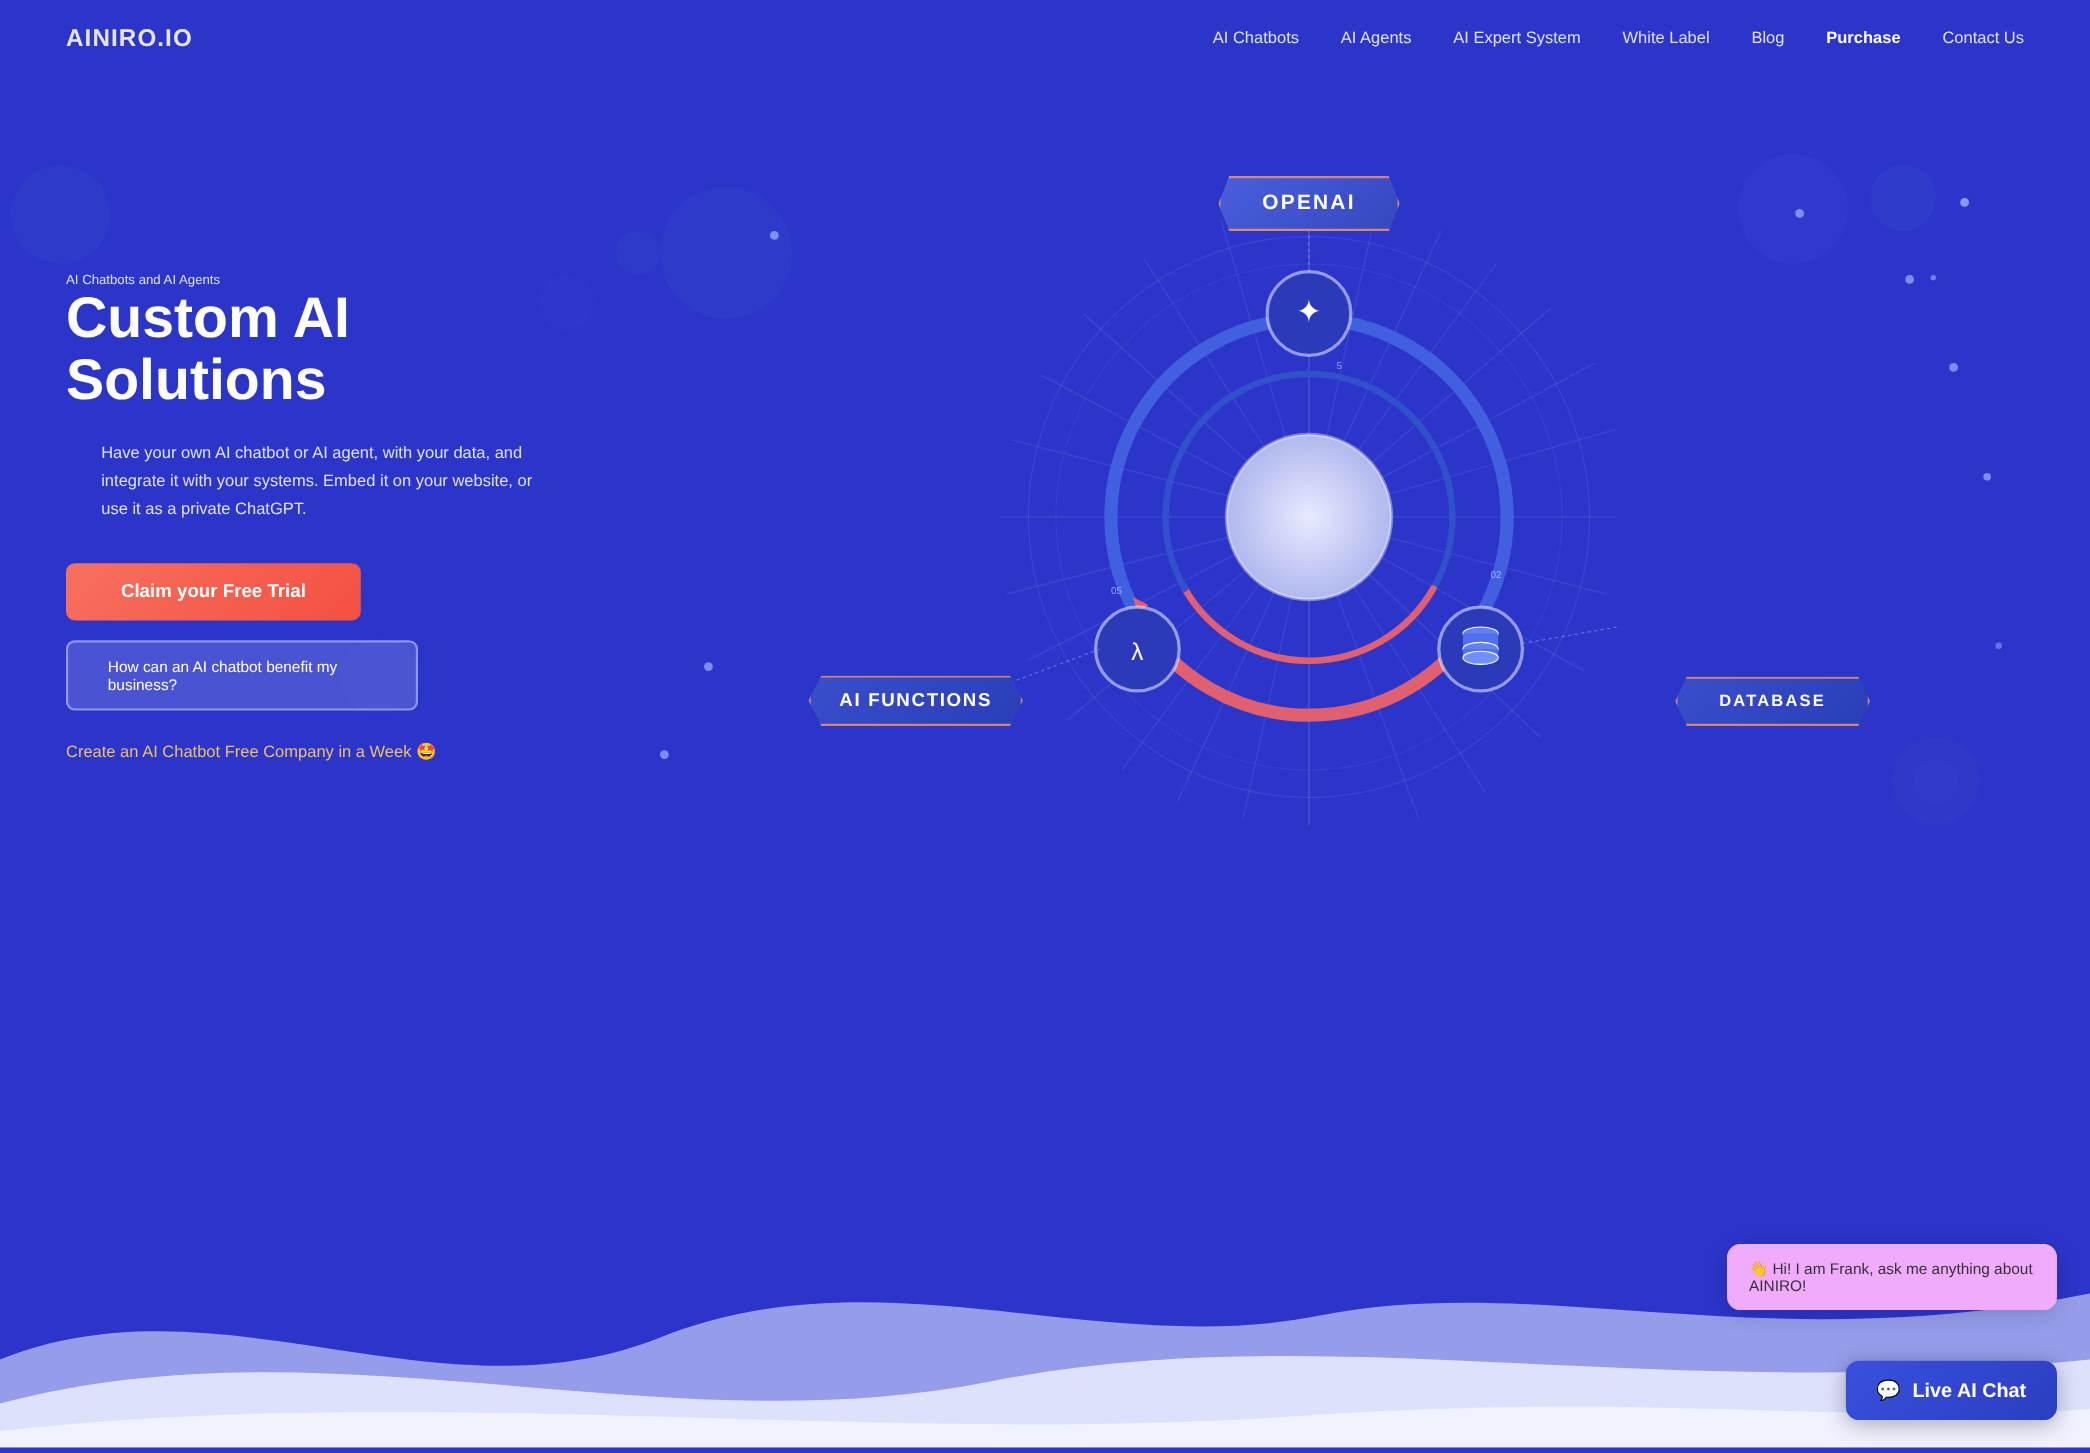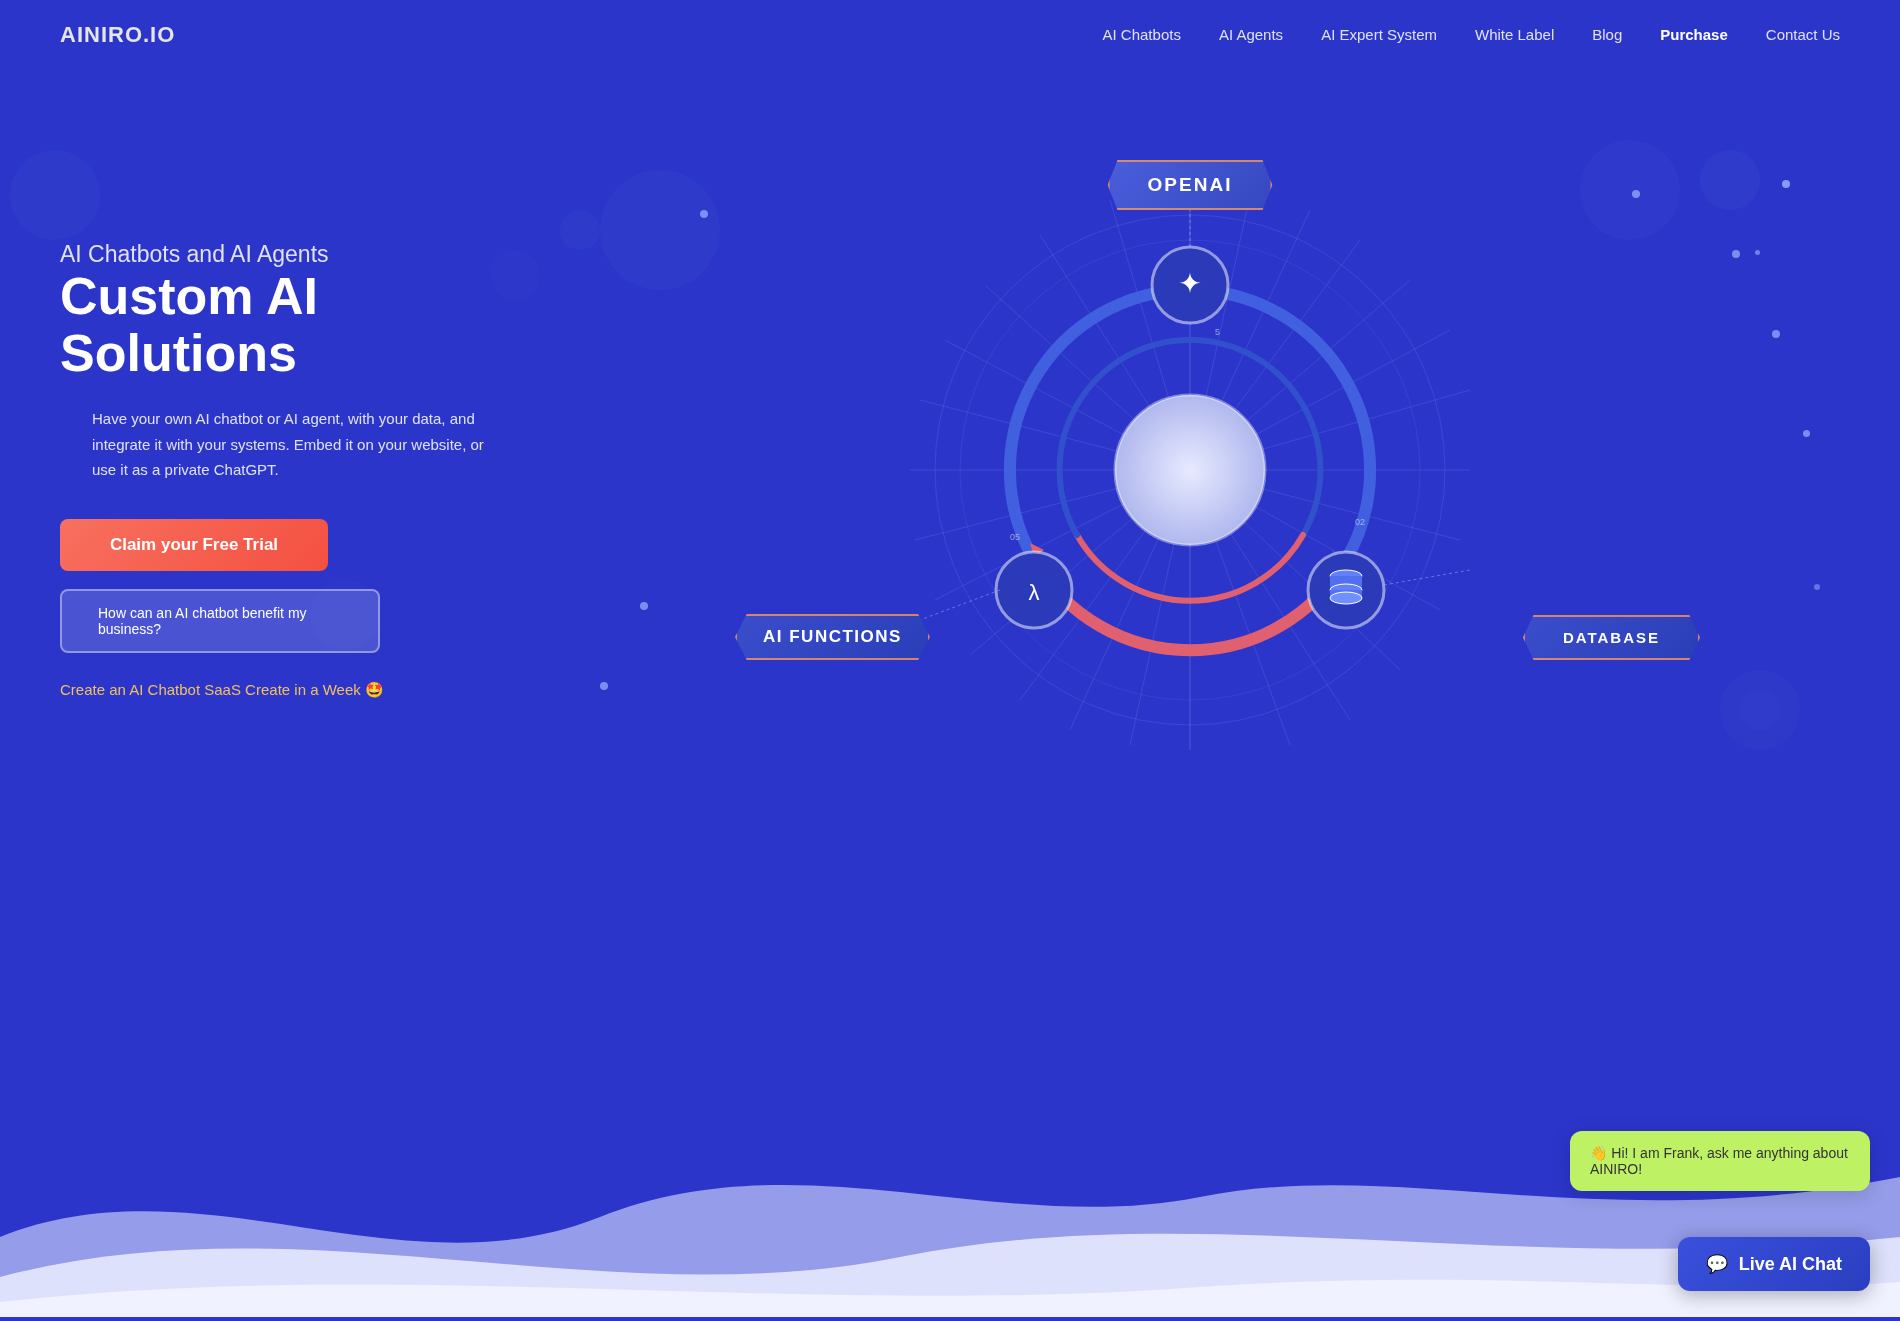--- a/index.html
+++ b/index.html
@@ -51,21 +51,21 @@
       position: relative;
       min-height: 720px;
     }
 
     .hero-left {
       flex: 0 0 480px;
       z-index: 5;
     }
 
     .hero-subtitle {
-      font-size: 23px;
+      font-size: 12px;
       color: rgba(255,255,255,0.85);
       margin-bottom: 0;
       font-weight: 400;
     }
 
     .hero-title {
       font-size: 52px;
       font-weight: 800;
       line-height: 1.1;
       margin-bottom: 24px;
@@ -138,21 +138,21 @@
       position: absolute;
       border-radius: 50%;
       background: rgba(80, 100, 220, 0.35);
     }
 
     
     .chat-bubble-msg {
       position: fixed;
       bottom: 130px;
       right: 30px;
-      background: #bef264;
+      background: #f0abfc;
       color: #333;
       padding: 14px 20px;
       border-radius: 12px;
       font-size: 14px;
       max-width: 300px;
       box-shadow: 0 4px 20px rgba(0,0,0,0.15);
       z-index: 100;
     }
 
     .chat-widget {
@@ -199,21 +199,21 @@
 </nav>
 
 <section class="hero">
 
   <div class="hero-left">
     <p class="hero-subtitle">AI Chatbots and AI Agents</p>
     <h1 class="hero-title">Custom AI Solutions</h1>
     <p class="hero-description">Have your own AI chatbot or AI agent, with your data, and integrate it with your systems. Embed it on your website, or use it as a private ChatGPT.</p>
     <button class="btn-trial">Claim your Free Trial</button>
     <button class="btn-question">How can an AI chatbot benefit my business?</button>
-    <a class="hero-link">Create an AI Chatbot SaaS Create in a Week 🤩</a>
+    <a class="hero-link">Create an AI Chatbot Free Company in a Week 🤩</a>
   </div>
 
   <div class="hero-right">
 
     <div class="bubble" style="width:120px;height:120px;top:40px;left:60px;opacity:0.3;"></div>
     <div class="bubble" style="width:60px;height:60px;top:20px;right:80px;opacity:0.4;"></div>
     <div class="bubble" style="width:80px;height:80px;bottom:60px;right:40px;opacity:0.25;"></div>
     <div class="bubble" style="width:40px;height:40px;top:80px;left:20px;opacity:0.3;"></div>
     <div class="bubble" style="width:100px;height:100px;top:10px;right:160px;opacity:0.2;background:rgba(120,140,255,0.3);"></div>
 

